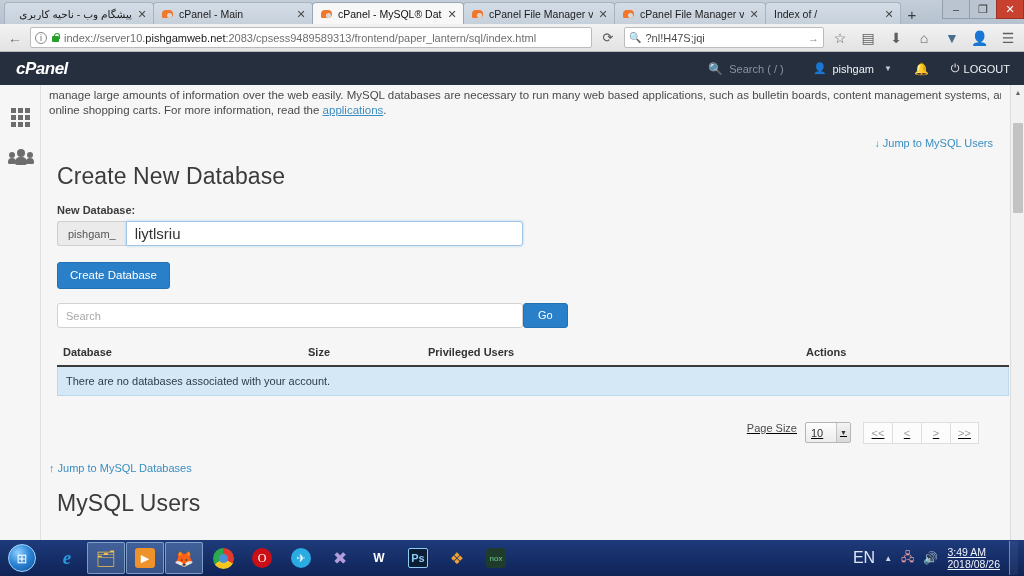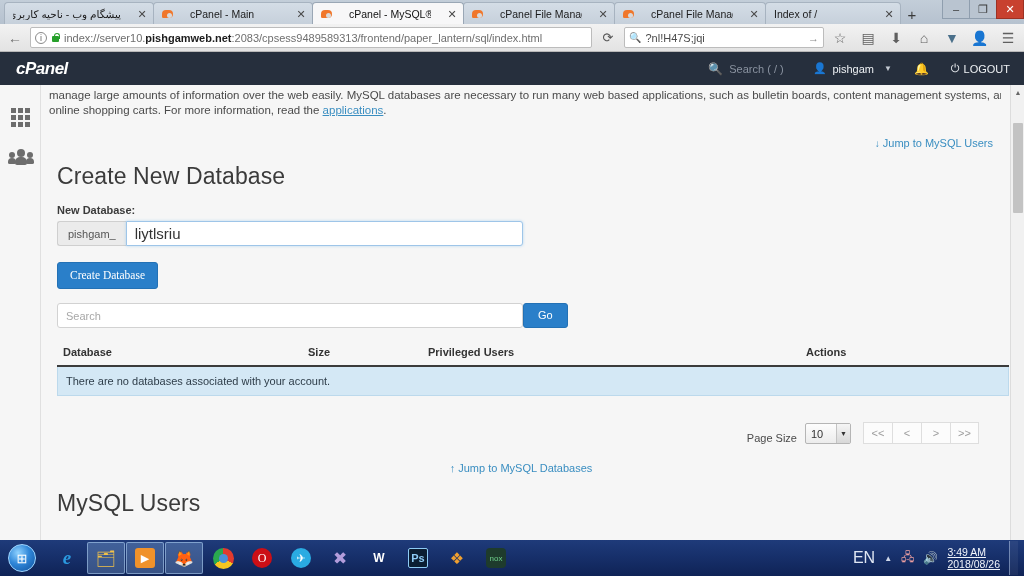--- a/index.html
+++ b/index.html
@@ -19,21 +19,21 @@
     background: linear-gradient(to bottom, #c3ced9 0%, #b6c2cf 100%);
     display: flex;
     align-items: flex-end;
     position: relative;
     padding-left: 4px;
   }
   .tab {
     height: 22px;
     display: flex;
     align-items: center;
-    gap: 16px;
+    gap: 5px;
     padding: 0 6px 0 8px;
     font-size: 10.5px;
     color: #1b1b1b;
     background: linear-gradient(to bottom, #d4dde6 0%, #c6d0db 100%);
     border-top-left-radius: 4px;
     border-top-right-radius: 4px;
     border: 1px solid #a7b3c0;
     border-bottom: none;
     margin-right: -1px;
     position: relative;
@@ -169,21 +169,21 @@
     border-bottom: none;
     border-radius: 3px 3px 0 0;
   }
   .urltext {
     flex: 1 1 auto;
     color: #6e6e6e;
     white-space: nowrap;
     overflow: hidden;
     font-size: 11px;
   }
-  .urltext b { color: #1c1c1c; font-weight: bold; }
+  .urltext b { color: #1c1c1c; font-weight: normal; }
   .reloadbtn {
     width: 24px; height: 22px;
     display: flex; align-items: center; justify-content: center;
     font-size: 13px; color: #555;
     cursor: pointer;
   }
   .searchbox {
     width: 200px;
     height: 21px;
     background: #fff;
@@ -356,21 +356,21 @@
   }
   .btn-primary {
     margin: 16px 0 0 8px;
     background: #2a7fc9;
     border: 1px solid #2371b5;
     border-radius: 3px;
     color: #fff;
     font-size: 11.5px;
     padding: 6px 12px 7px;
     cursor: pointer;
-    font-family: Liberation Serif, serif;
+    font-family: Liberation Sans, sans-serif;
   }
 
   .searchrow {
     display: flex;
     align-items: center;
     margin: 14px 0 0 8px;
   }
   .searchinput {
     width: 466px;
     height: 25px;
@@ -415,25 +415,26 @@
     background: #d4e8f5;
     border: 1px solid #bcd9ec;
     border-top: none;
     font-size: 11px;
     color: #2e3d49;
     padding: 8px 8px;
   }
 
   .pagerow {
     display: flex;
-    align-items: flex-end;
+    align-items: flex-start;
     justify-content: flex-end;
     margin-top: 26px;
     padding-right: 32px;
     gap: 8px;
+    text-decoration: underline;
   }
   .pagelabel { font-size: 11px; color: #4a4a4a; }
   .pagesize {
     display: flex;
     align-items: stretch;
     border: 1px solid #b5b5b5;
     border-radius: 2px;
     background: linear-gradient(to bottom, #fdfdfd, #ececec);
     height: 21px;
     width: 46px;
@@ -454,21 +455,21 @@
     border: 1px solid #dedede;
     border-right: none;
     font-size: 11px;
     color: #9d9d9d;
     cursor: pointer;
     font-family: "Liberation Sans", sans-serif;
   }
   .pagerbtns button:last-child { border-right: 1px solid #dedede; }
 
   .jumplink2 {
-    text-align: center;
+    text-align: left;
     font-size: 11px;
     color: #3a8ec1;
     padding-right: 18px;
     margin-top: 18px;
     cursor: pointer;
   }
 
   h1.section.bottom { margin-top: 16px; }
 
   .vscroll {

